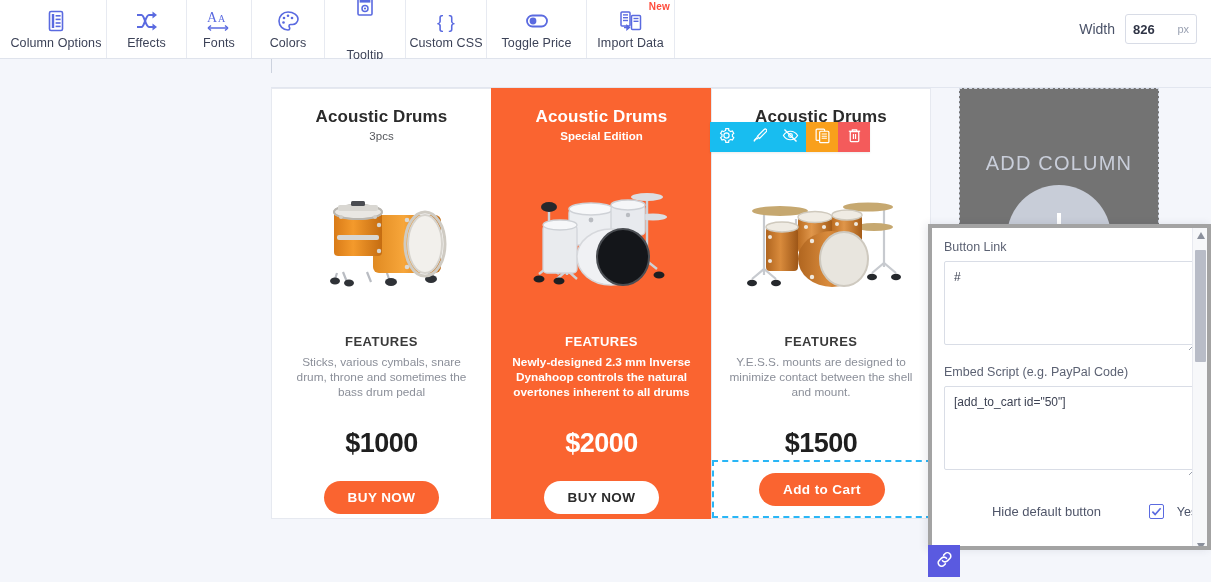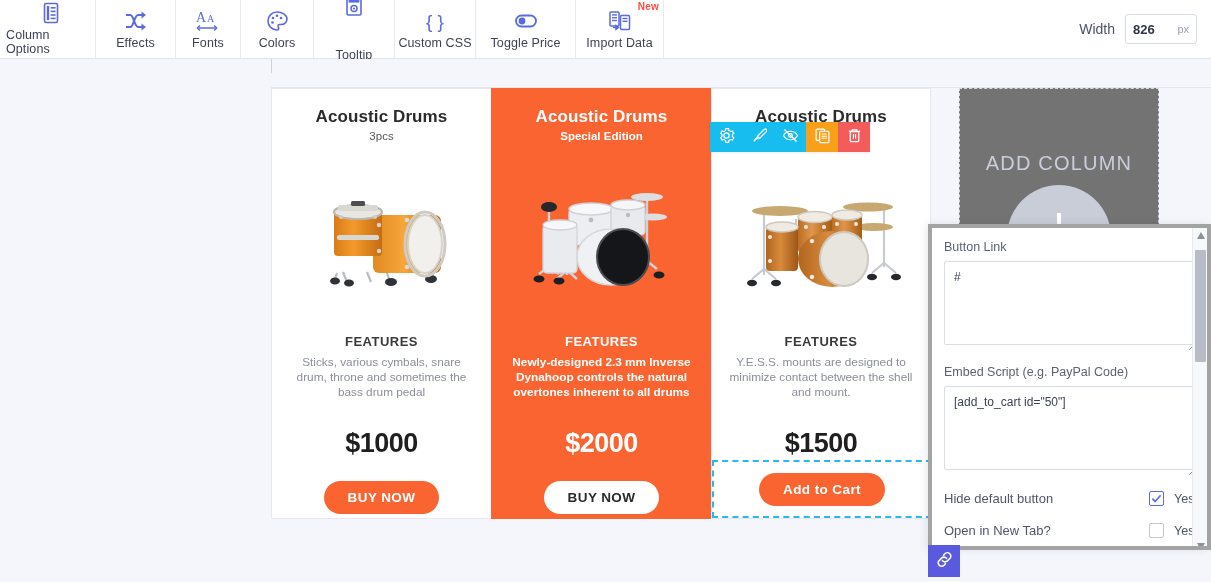--- a/index.html
+++ b/index.html
@@ -24,21 +24,21 @@
   .tb-item {
     position: relative;
     width: 75px;
     border-right: 1px solid #e7eaf1;
     display: flex; flex-direction: column;
     align-items: center; justify-content: center;
     gap: 3px;
     cursor: pointer;
     padding-bottom: 2px;
   }
-  .tb-item:first-child { width: 96px; padding-left: 6px; }
+  .tb-item:first-child { width: 107px; padding-left: 6px; }
   .tb-item.w-effects { width: 80px; }
   .tb-item.w-fonts { width: 65px; }
   .tb-item.w-colors { width: 73px; }
   .tb-item.w-tooltip { width: 81px; gap: 29px; }
   .tb-item.w-css { width: 81px; }
   .tb-item.w-toggle { width: 100px; }
   .tb-item.w-import { width: 88px; border-right: 1px solid #e7eaf1; }
   .tb-ico { height: 26px; display: flex; align-items: flex-end; justify-content: center; }
   .tb-lbl { font-size: 12.5px; color: #3c4257; letter-spacing: .1px; line-height: 14px; }
   .new-badge {
@@ -182,21 +182,21 @@
     padding: 8px 9px; resize: none; outline: none;
     position: relative;
   }
   .ta-wrap { position: relative; width: 256px; }
   .resize-grip {
     position: absolute; right: 2px; bottom: 2px;
     width: 10px; height: 10px; pointer-events: none;
   }
   .opt-row {
     display: flex; align-items: center;
-    width: 256px; margin-top: 17px;
+    width: 256px; margin-top: 30px; text-align: center;
   }
   .opt-label { font-size: 13px; color: #50566a; flex: 1; }
   .chk {
     width: 15px; height: 15px; border: 1.5px solid #5a6ae0;
     border-radius: 2px; background: #fff;
     display: flex; align-items: center; justify-content: center;
     cursor: pointer; margin-right: 10px;
   }
   .chk.off { border-color: #c3c8d4; }
   .opt-yes { font-size: 12.5px; color: #4a5268; width: 26px; }

